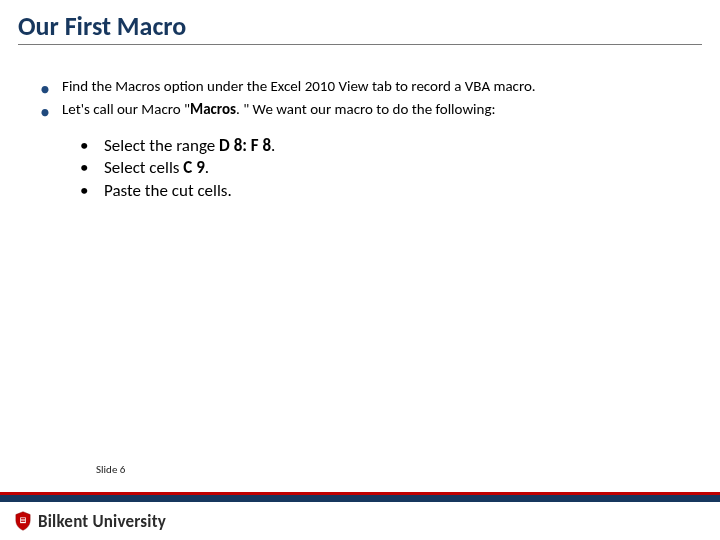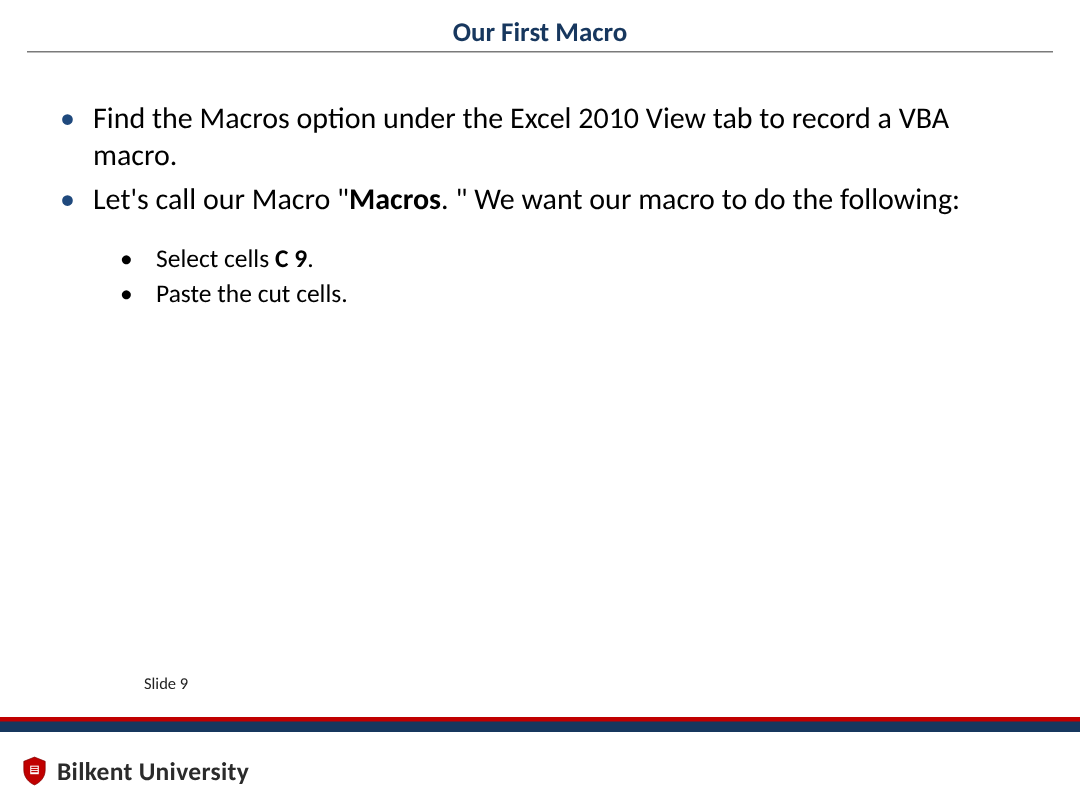--- a/index.html
+++ b/index.html
@@ -8,37 +8,36 @@
     height: 540px;
     font-family: Calibri, "Segoe UI", Arial, sans-serif;
     background: #fff;
     position: relative;
     overflow: hidden;
   }
   .title-area {
     padding: 10px 18px 6px 18px;
   }
   .title {
-    font-size: 18px;
+    font-size: 26px;
     font-weight: 700;
     color: #17375e;
-    text-align: center;
   }
   .title-rule {
     border: none;
     border-top: 1px solid #7a7a7a;
     margin-top: 2px;
   }
   .content {
     padding: 26px 40px 0 40px;
     color: #000;
   }
   ul.main-list {
     list-style: none;
-    font-size: 20px;
+    font-size: 15px;
     line-height: 1.25;
   }
   ul.main-list > li {
     position: relative;
     padding-left: 22px;
     margin-bottom: 4px;
   }
   ul.main-list > li::before {
     content: "•";
     position: absolute;
@@ -73,21 +72,21 @@
     left: 0;
     right: 0;
     bottom: 0;
   }
   .footer-bar {
     height: 10px;
     background: #17375e;
     border-top: 3px solid #c00000;
   }
   .footer-inner {
-    height: 52px;
+    height: 38px;
     display: flex;
     align-items: center;
     padding: 0 14px;
     border-radius: 20px;
   }
   .slide-num {
     font-size: 11px;
     color: #222;
     margin-left: 96px;
     margin-bottom: 16px;
@@ -121,30 +120,33 @@
     <li>
       <span>Find the Macros option under the Excel 2010 View tab to record a VBA macro.</span>
     </li>
     <li>
       <span>Let's call our Macro "</span><span class="b">Macros</span><span>. "  We want our macro to do the following:</span>
     </li>
   </ul>
 
   <ul class="sub-list">
     <li>
+      <span>Select the range </span><span class="b">D 8: F 8</span><span>.</span>
+    </li>
+    <li>
       <span>Select cells </span><span class="b">C 9</span><span>.</span>
     </li>
     <li>
       <span>Paste the cut cells.</span>
     </li>
   </ul>
 </div>
 
 <div class="footer">
-  <div class="slide-num">Slide 9</div>
+  <div class="slide-num">Slide 6</div>
   <div class="footer-bar"></div>
   <div class="footer-inner">
     <div class="logo-row">
       <svg class="crest" viewBox="0 0 24 28">
         <path d="M12 1 L22 5 V13 C22 20 17 25 12 27 C7 25 2 20 2 13 V5 Z" fill="#c00000" stroke="#7a0000" stroke-width="0.6"></path>
         <rect x="8" y="9" width="8" height="8" fill="#fff"></rect>
         <rect x="9" y="10" width="6" height="1.2" fill="#c00000"></rect>
         <rect x="9" y="12" width="6" height="1.2" fill="#c00000"></rect>
         <rect x="9" y="14" width="6" height="1.2" fill="#c00000"></rect>
       </svg>

